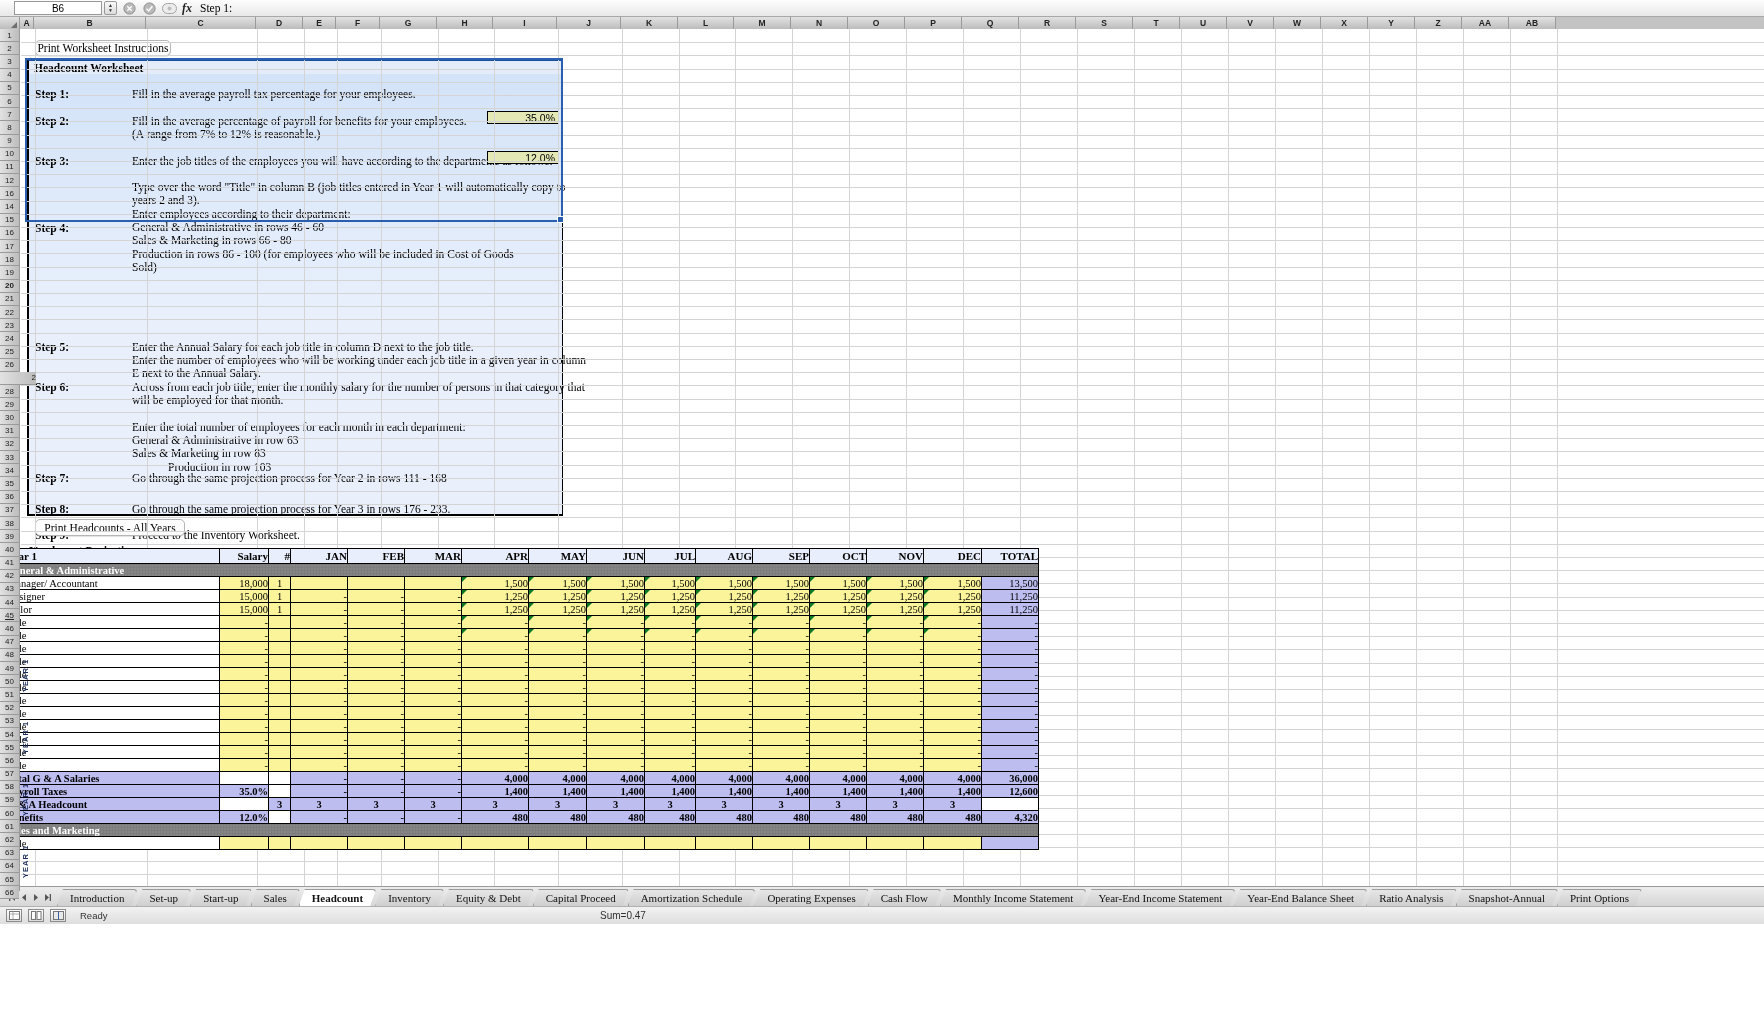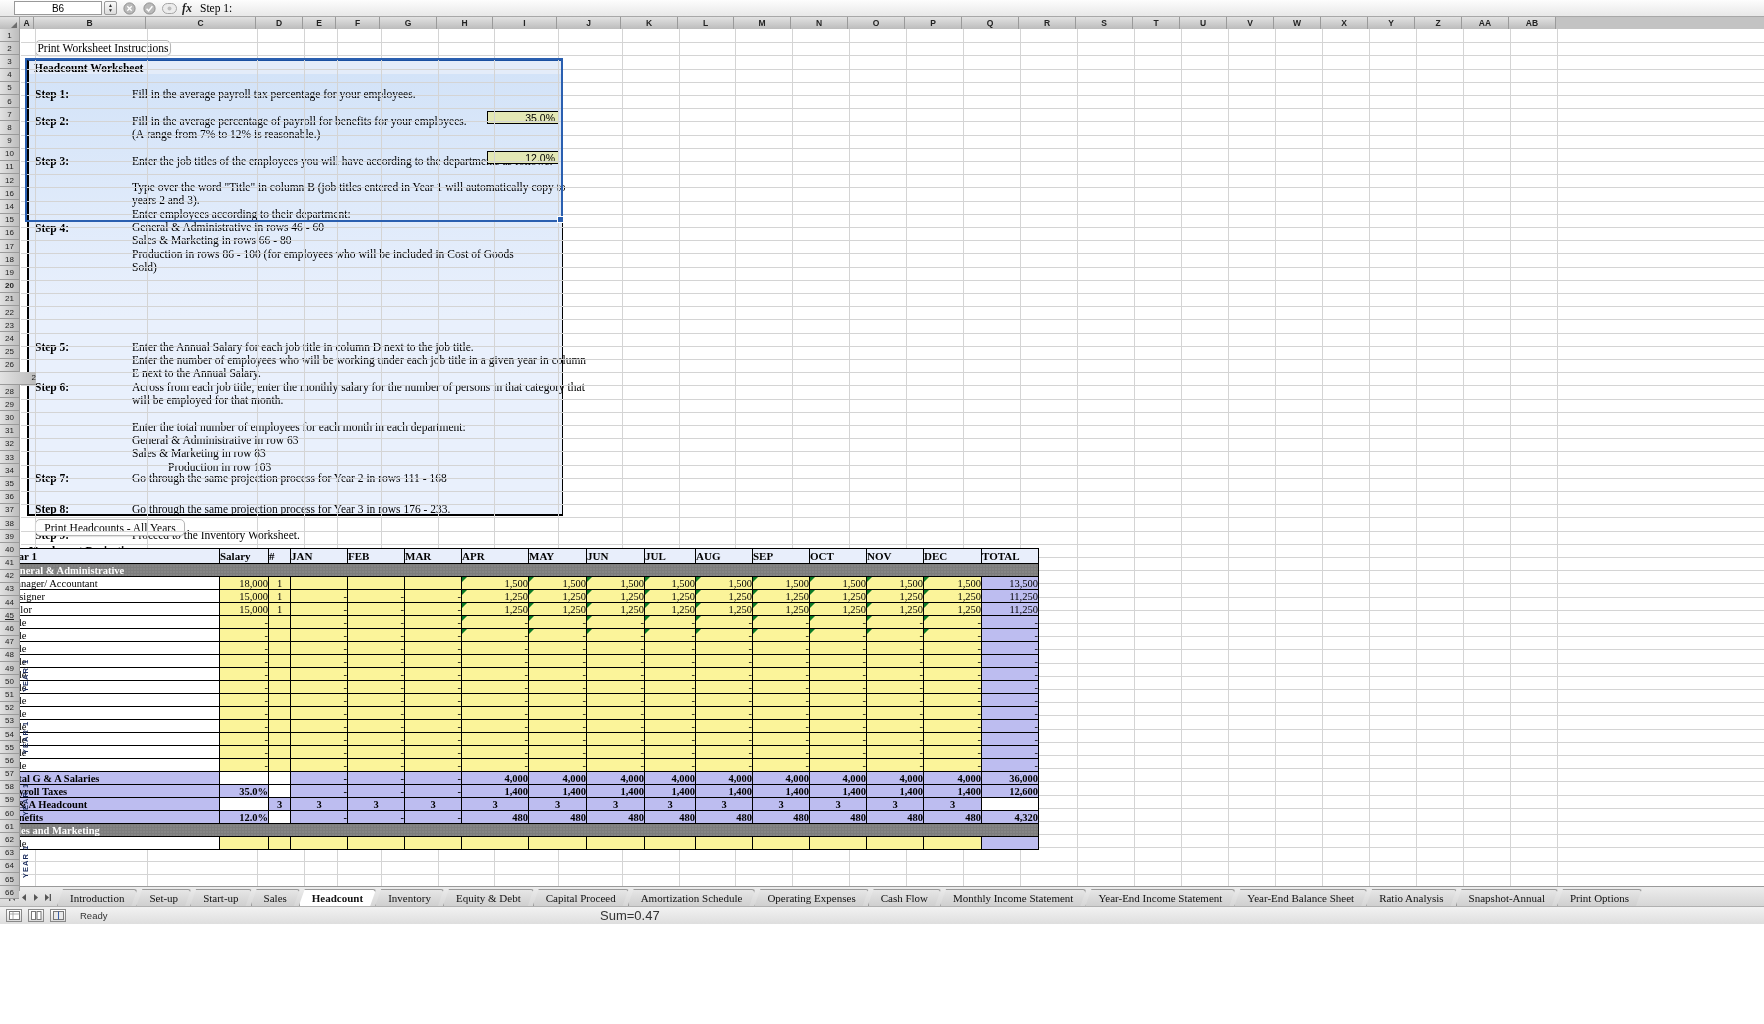--- a/index.html
+++ b/index.html
@@ -157,21 +157,21 @@
   
   #dtable {
     position: absolute; left: 6px; top: 548px;
     border-collapse: collapse;
     font-family: "Liberation Serif", serif;
     font-size: 10.5px; color: #000;
   }
   #dtable td, #dtable th { padding: 0; }
   .hdr-cell {
     background: #e8eefb; border: 1px solid #000;
-    font-weight: bold; text-align: left; height: 15px;
+    font-weight: bold; text-align: right; height: 15px;
     font-size: 11px;
   }
   .hdr-year { text-align: left; padding-left: 4px; }
   .sect-row td {
     background: #7d7d7d; color: #ffffff; font-weight: bold;
     height: 13px; border: 1px solid #000;
     background-image: radial-gradient(rgba(255,255,255,.28) 0.5px, transparent 0.5px);
     background-size: 3px 3px;
   }
   .sect-row td.sect-label { text-align: left; padding-left: 5px; font-size: 10.5px; }
@@ -234,21 +234,21 @@
     border-top: 1px solid #b0b0b0;
     display: flex; align-items: center;
     font-family: "Liberation Sans", sans-serif; font-size: 9px; color: #333;
   }
   .view-ico {
     width: 16px; height: 13px; margin-left: 6px;
     border: 1px solid #8a8a8a; background: linear-gradient(#fff,#dcdcdc);
     display:flex; align-items:center; justify-content:center;
   }
   #status-mode { margin-left: 14px; font-size: 9.5px; }
-  #status-sum { position:absolute; left: 600px; font-size: 13px; }
+  #status-sum { position:absolute; left: 600px; font-size: 10px; }
 </style>
 </head>
 <body>
 
 <div id="formula-bar">
   <div id="namebox">B6</div>
   <div class="spinner">
       <span>▲</span>
       <span>▼</span>
     </div>

